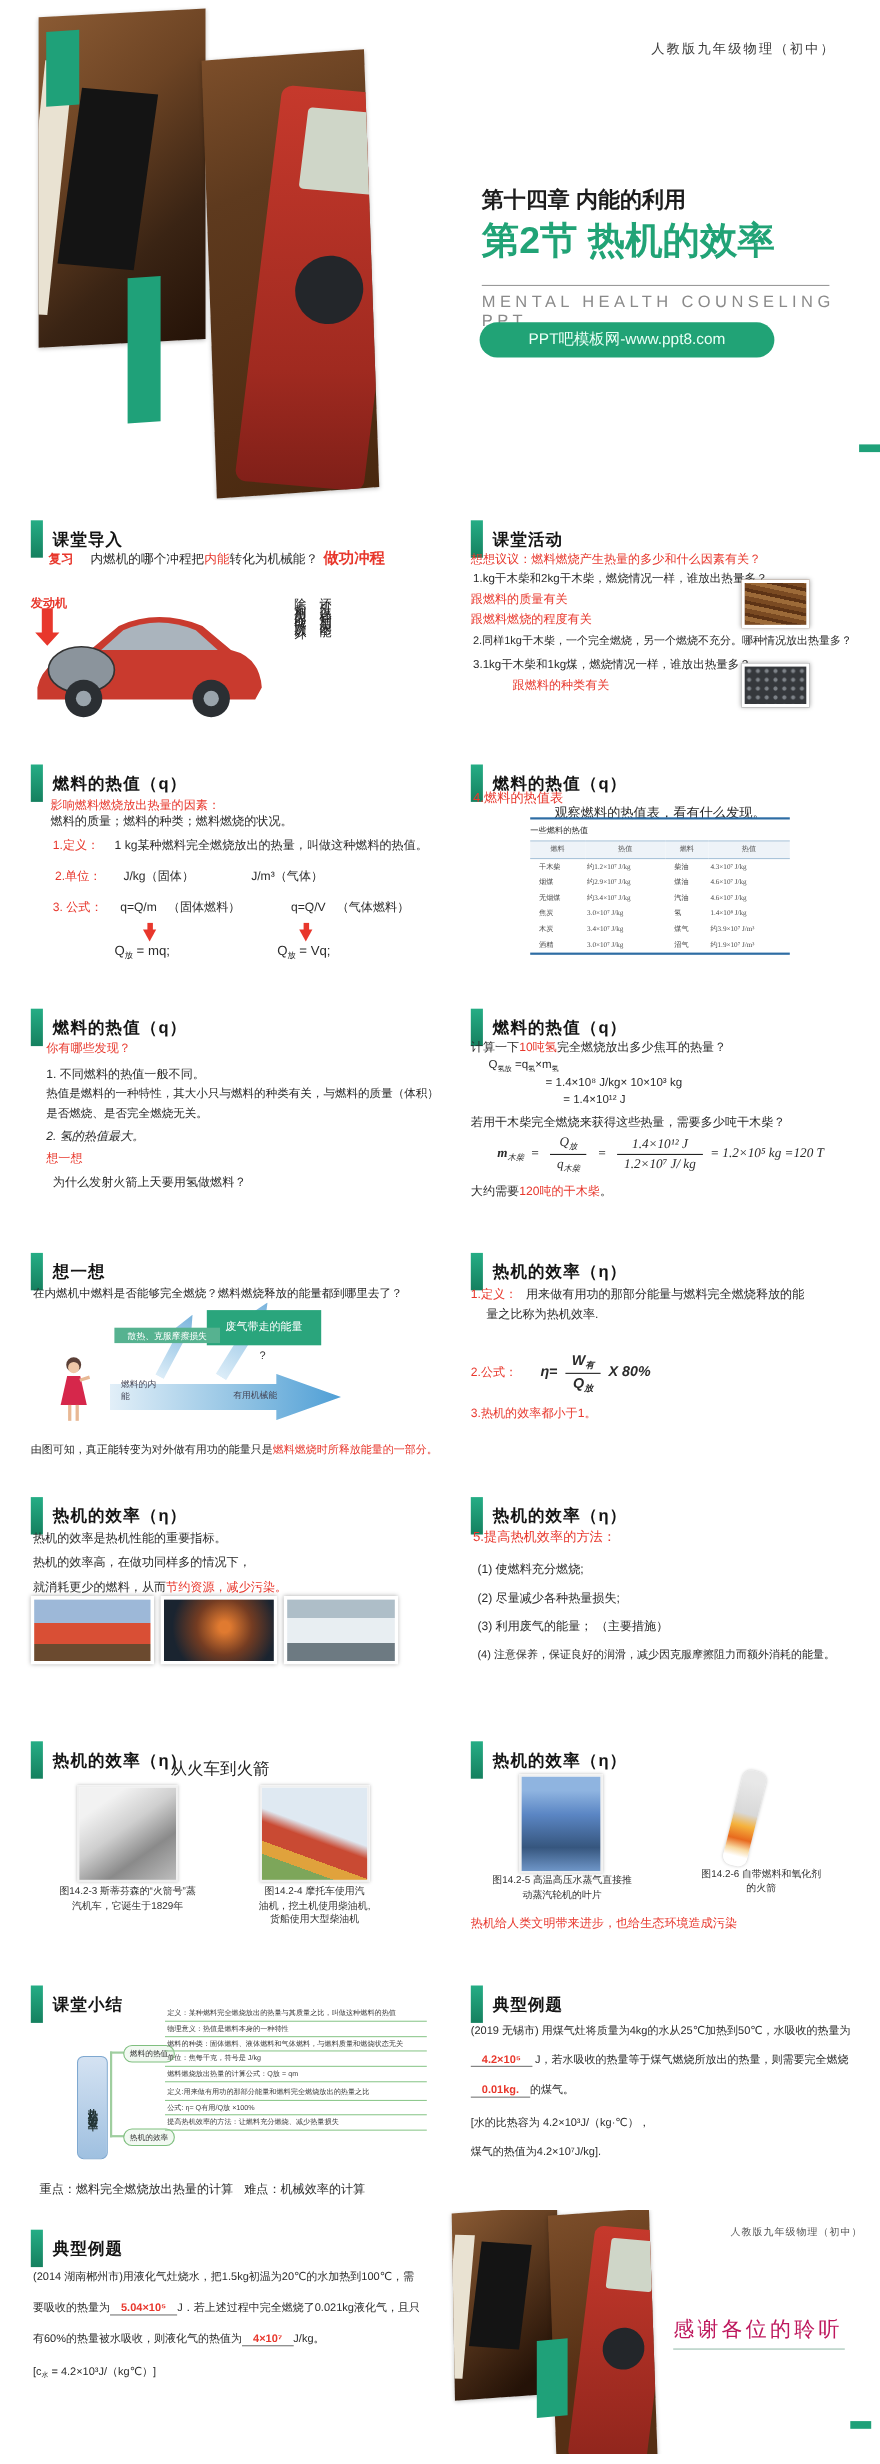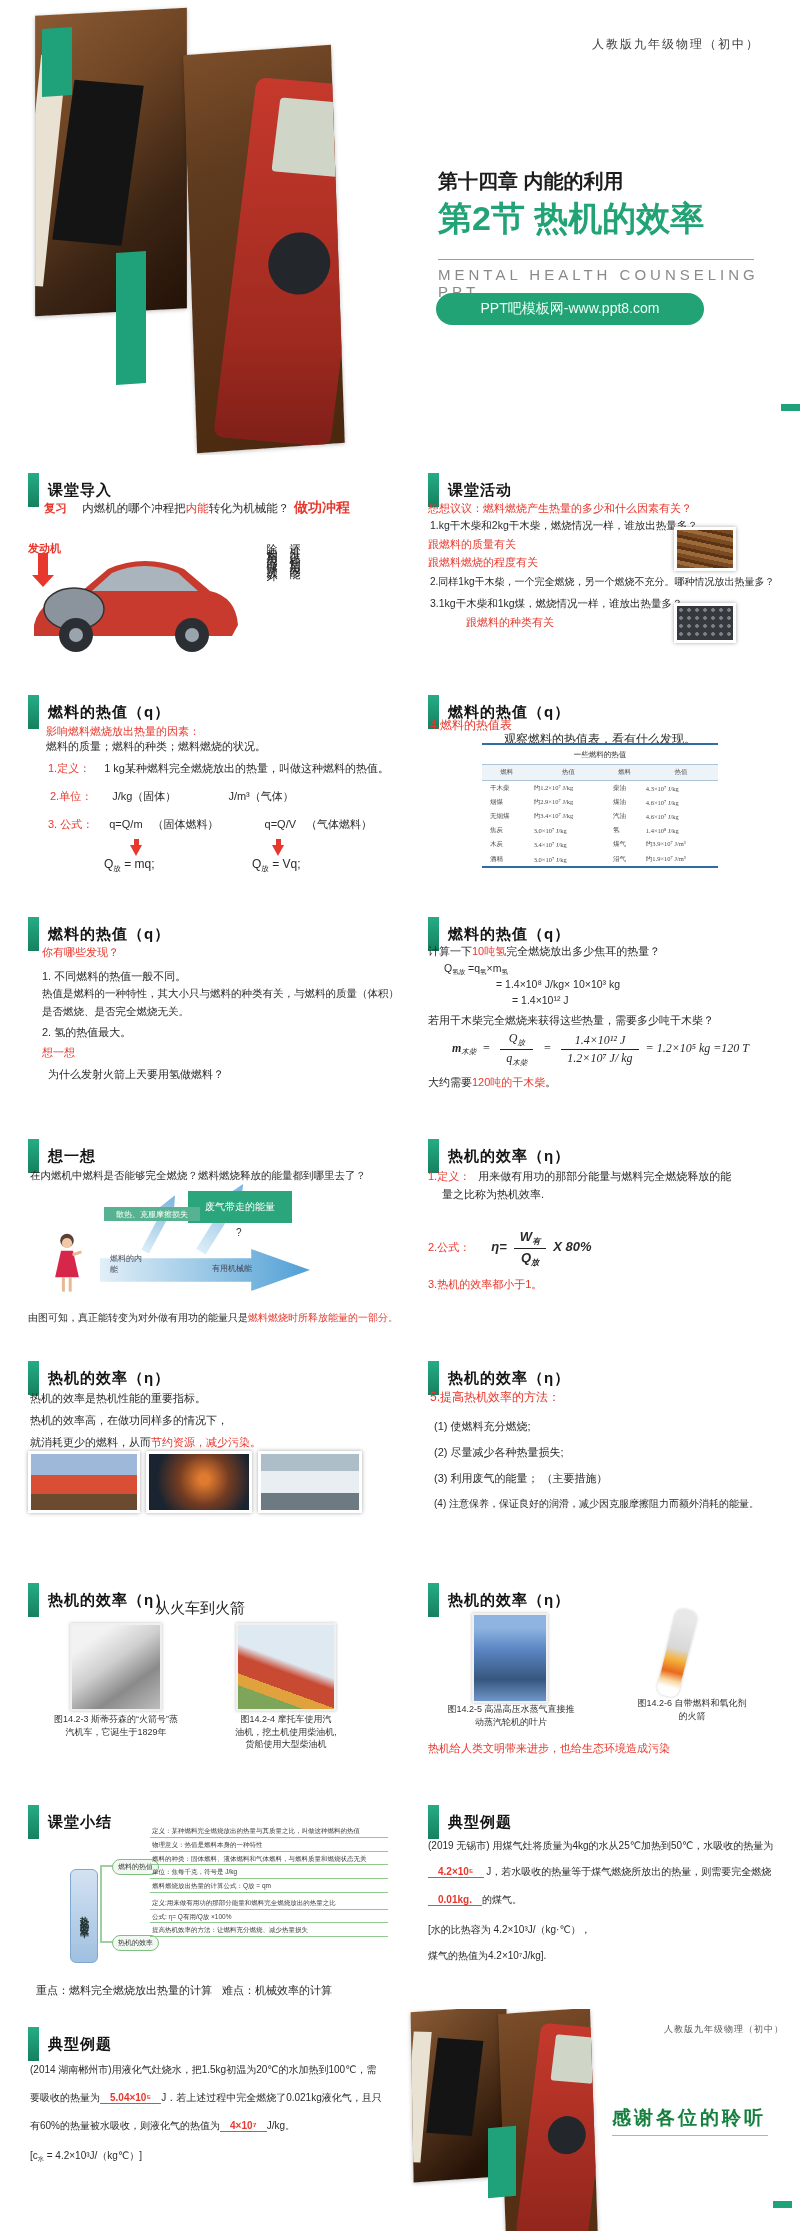--- a/index.html
+++ b/index.html
@@ -44,21 +44,21 @@
   .coal{background-color:#35383c;background-image:radial-gradient(circle,#7d8288 1.5px,transparent 2.2px);background-size:8px 8px;}
   .frac{display:inline-block;text-align:center;vertical-align:middle;margin:0 4px;}
   .frac .num{display:block;border-bottom:1.5px solid #222;padding:0 6px 1px;}
   .frac .den{display:block;padding:1px 6px 0;}
   .darr{position:absolute;width:0;height:0;border:6px solid transparent;border-top:11px solid #e8372c;}
   .darr::before{content:"";position:absolute;left:-2.5px;top:-17px;width:5px;height:8px;background:#e8372c;}
   .vtext{writing-mode:vertical-rl;text-orientation:upright;letter-spacing:3px;font-size:11px;color:#222;}
   
   .ftable{position:absolute;left:82px;top:66px;width:236px;border-top:2px solid #2e6da4;border-bottom:2px solid #2e6da4;
           font-family:"Liberation Serif","DejaVu Serif",serif;font-size:6.5px;color:#4a4a4a;}
-  .ftable .ttl{text-align:center;font-size:7.5px;color:#333;padding:5px 0 4px;}
+  .ftable .ttl{font-size:7.5px;color:#333;padding:5px 0 4px;}
   .ftable table{width:100%;border-collapse:collapse;}
   .ftable th{font-weight:normal;color:#555;border-top:1px solid #aac4da;border-bottom:1px solid #aac4da;padding:3px 2px;background:#eef3f8;}
   .ftable td{padding:2.6px 2px;}
   .ftable td:nth-child(1),.ftable td:nth-child(3){padding-left:8px;}
   
   .flow{position:absolute;left:40px;top:70px;width:320px;height:110px;}
   .mainarrow{position:absolute;left:60px;top:58px;width:210px;height:42px;
      background:linear-gradient(90deg,#e2eff8,#8cc0e2 60%,#4f9fd6);
      clip-path:polygon(0 22%,72% 22%,72% 0,100% 50%,72% 100%,72% 78%,0 78%);}
   .uparrow{position:absolute;background:linear-gradient(90deg,#dcedf8,#7ab4dd);
@@ -226,21 +226,21 @@
 
     <div class="cell">
       <div class="shead">
           <span class="bar"></span>
           <span class="htxt">燃料的热值（q）</span>
         </div>
       <div class="ln red" style="left:42px;top:46px;">你有哪些发现？</div>
       <div class="ln" style="left:42px;top:70px;">1. 不同燃料的热值一般不同。</div>
       <div class="ln" style="left:42px;top:88px;font-size:10.5px;">热值是燃料的一种特性，其大小只与燃料的种类有关，与燃料的质量（体积）、</div>
       <div class="ln" style="left:42px;top:106px;font-size:10.5px;">是否燃烧、是否完全燃烧无关。</div>
-      <div class="ln" style="left:42px;top:126px;">2. 氢的热值最大。</div>
+      <div class="ln" style="left:42px;top:126px;font-style:italic;">2. 氢的热值最大。</div>
       <div class="ln red" style="left:42px;top:146px;">想一想</div>
       <div class="ln" style="left:48px;top:168px;">为什么发射火箭上天要用氢做燃料？</div>
     </div>
 
     <div class="cell">
       <div class="shead">
           <span class="bar"></span>
           <span class="htxt">燃料的热值（q）</span>
         </div>
       <div class="ln" style="left:28px;top:45px;"><span>计算一下</span><span class="red">10吨氢</span><span>完全燃烧放出多少焦耳的热量？</span></div>
@@ -409,19 +409,19 @@
         </div>
         <div class="ph" style="left:102px;top:2px;width:92px;height:228px;transform:rotate(-4deg) skewX(-2deg);background:linear-gradient(160deg,#7c4e2a 0%,#552f14 60%);">
           <div style="position:absolute;left:26px;top:16px;width:72px;height:212px;background:linear-gradient(175deg,#c6392c,#8f251c);border-radius:8px;transform:rotate(9deg);">
             <div style="position:absolute;left:16px;top:10px;width:42px;height:46px;background:#cfd6c8;border-radius:3px;"></div>
             <div style="position:absolute;left:20px;top:90px;width:38px;height:38px;background:#23262a;border-radius:50%;"></div>
           </div>
         </div>
         <div class="gacc" style="left:88px;top:118px;width:28px;height:70px;transform:skewY(-5deg);"></div>
       </div>
       <div class="ln" style="left:264px;top:14px;font-size:9px;letter-spacing:1px;color:#555;">人教版九年级物理（初中）</div>
-      <div class="ln" style="left:212px;top:96px;font-size:19px;font-weight:bold;letter-spacing:3px;color:#15803d;">感谢各位的聆听</div>
+      <div class="ln" style="left:212px;top:96px;font-size:19px;font-weight:normal;letter-spacing:3px;color:#be185d;">感谢各位的聆听</div>
       <div style="position:absolute;left:212px;top:126px;width:156px;height:1px;background:#9bbfb0;"></div>
       <div class="dash" style="right:8px;top:192px;"></div>
     </div>
 
   </div>
 </div>
 
 </body></html>

